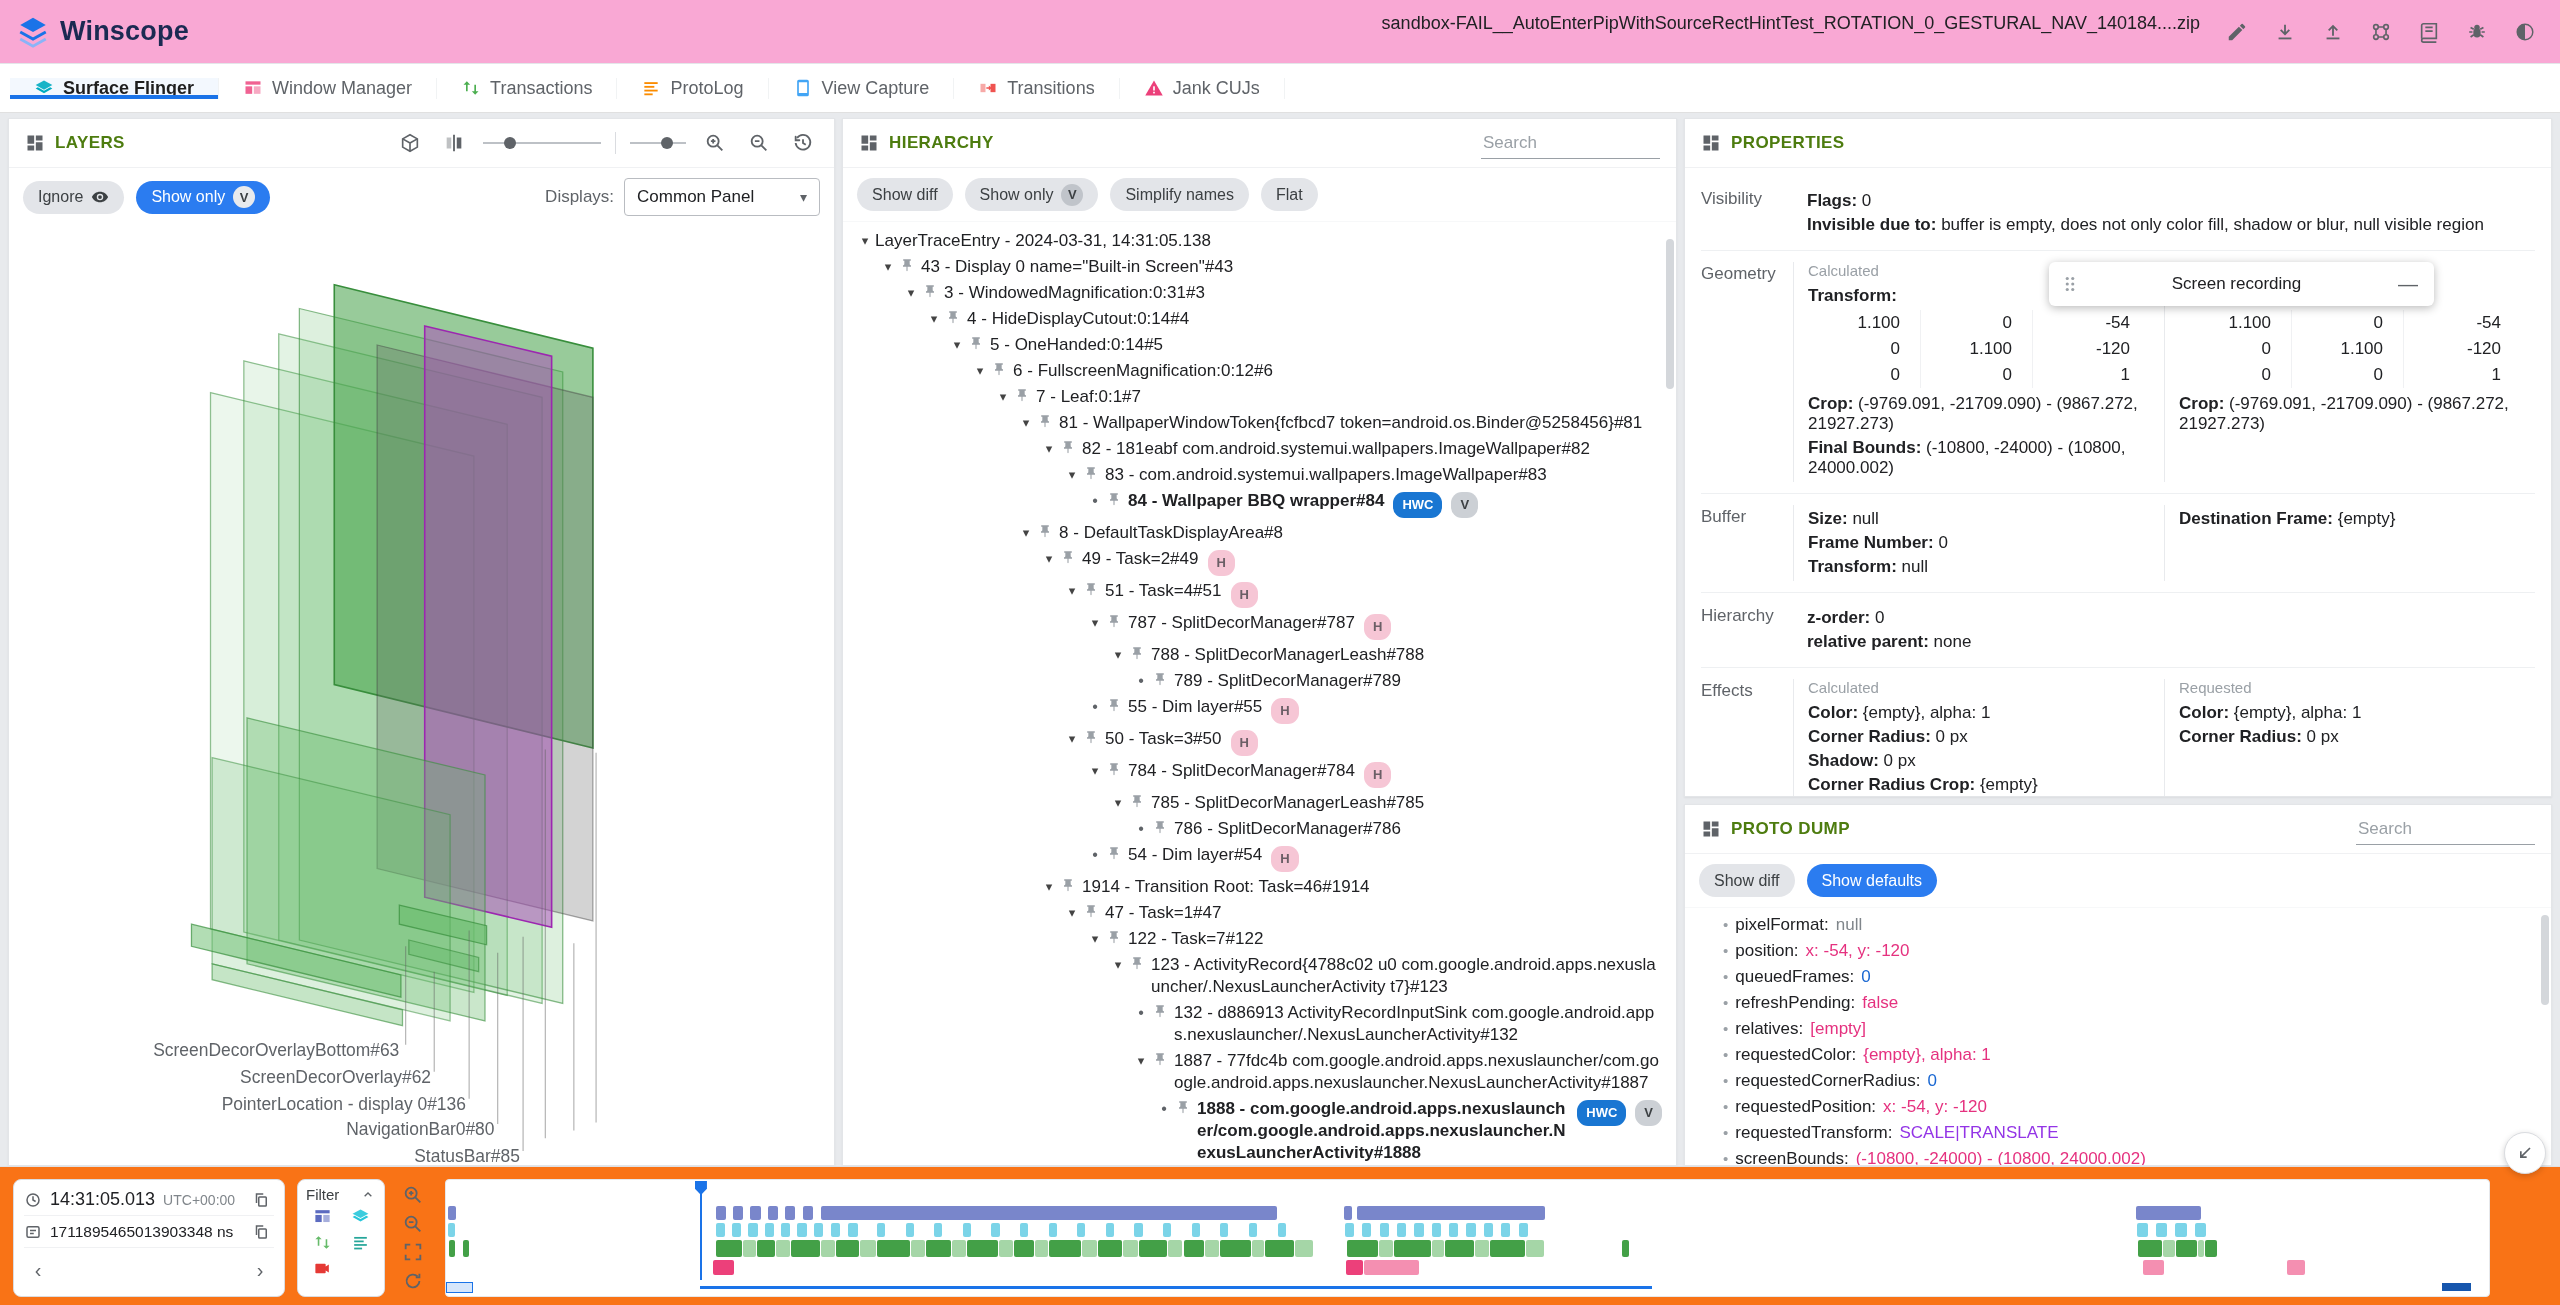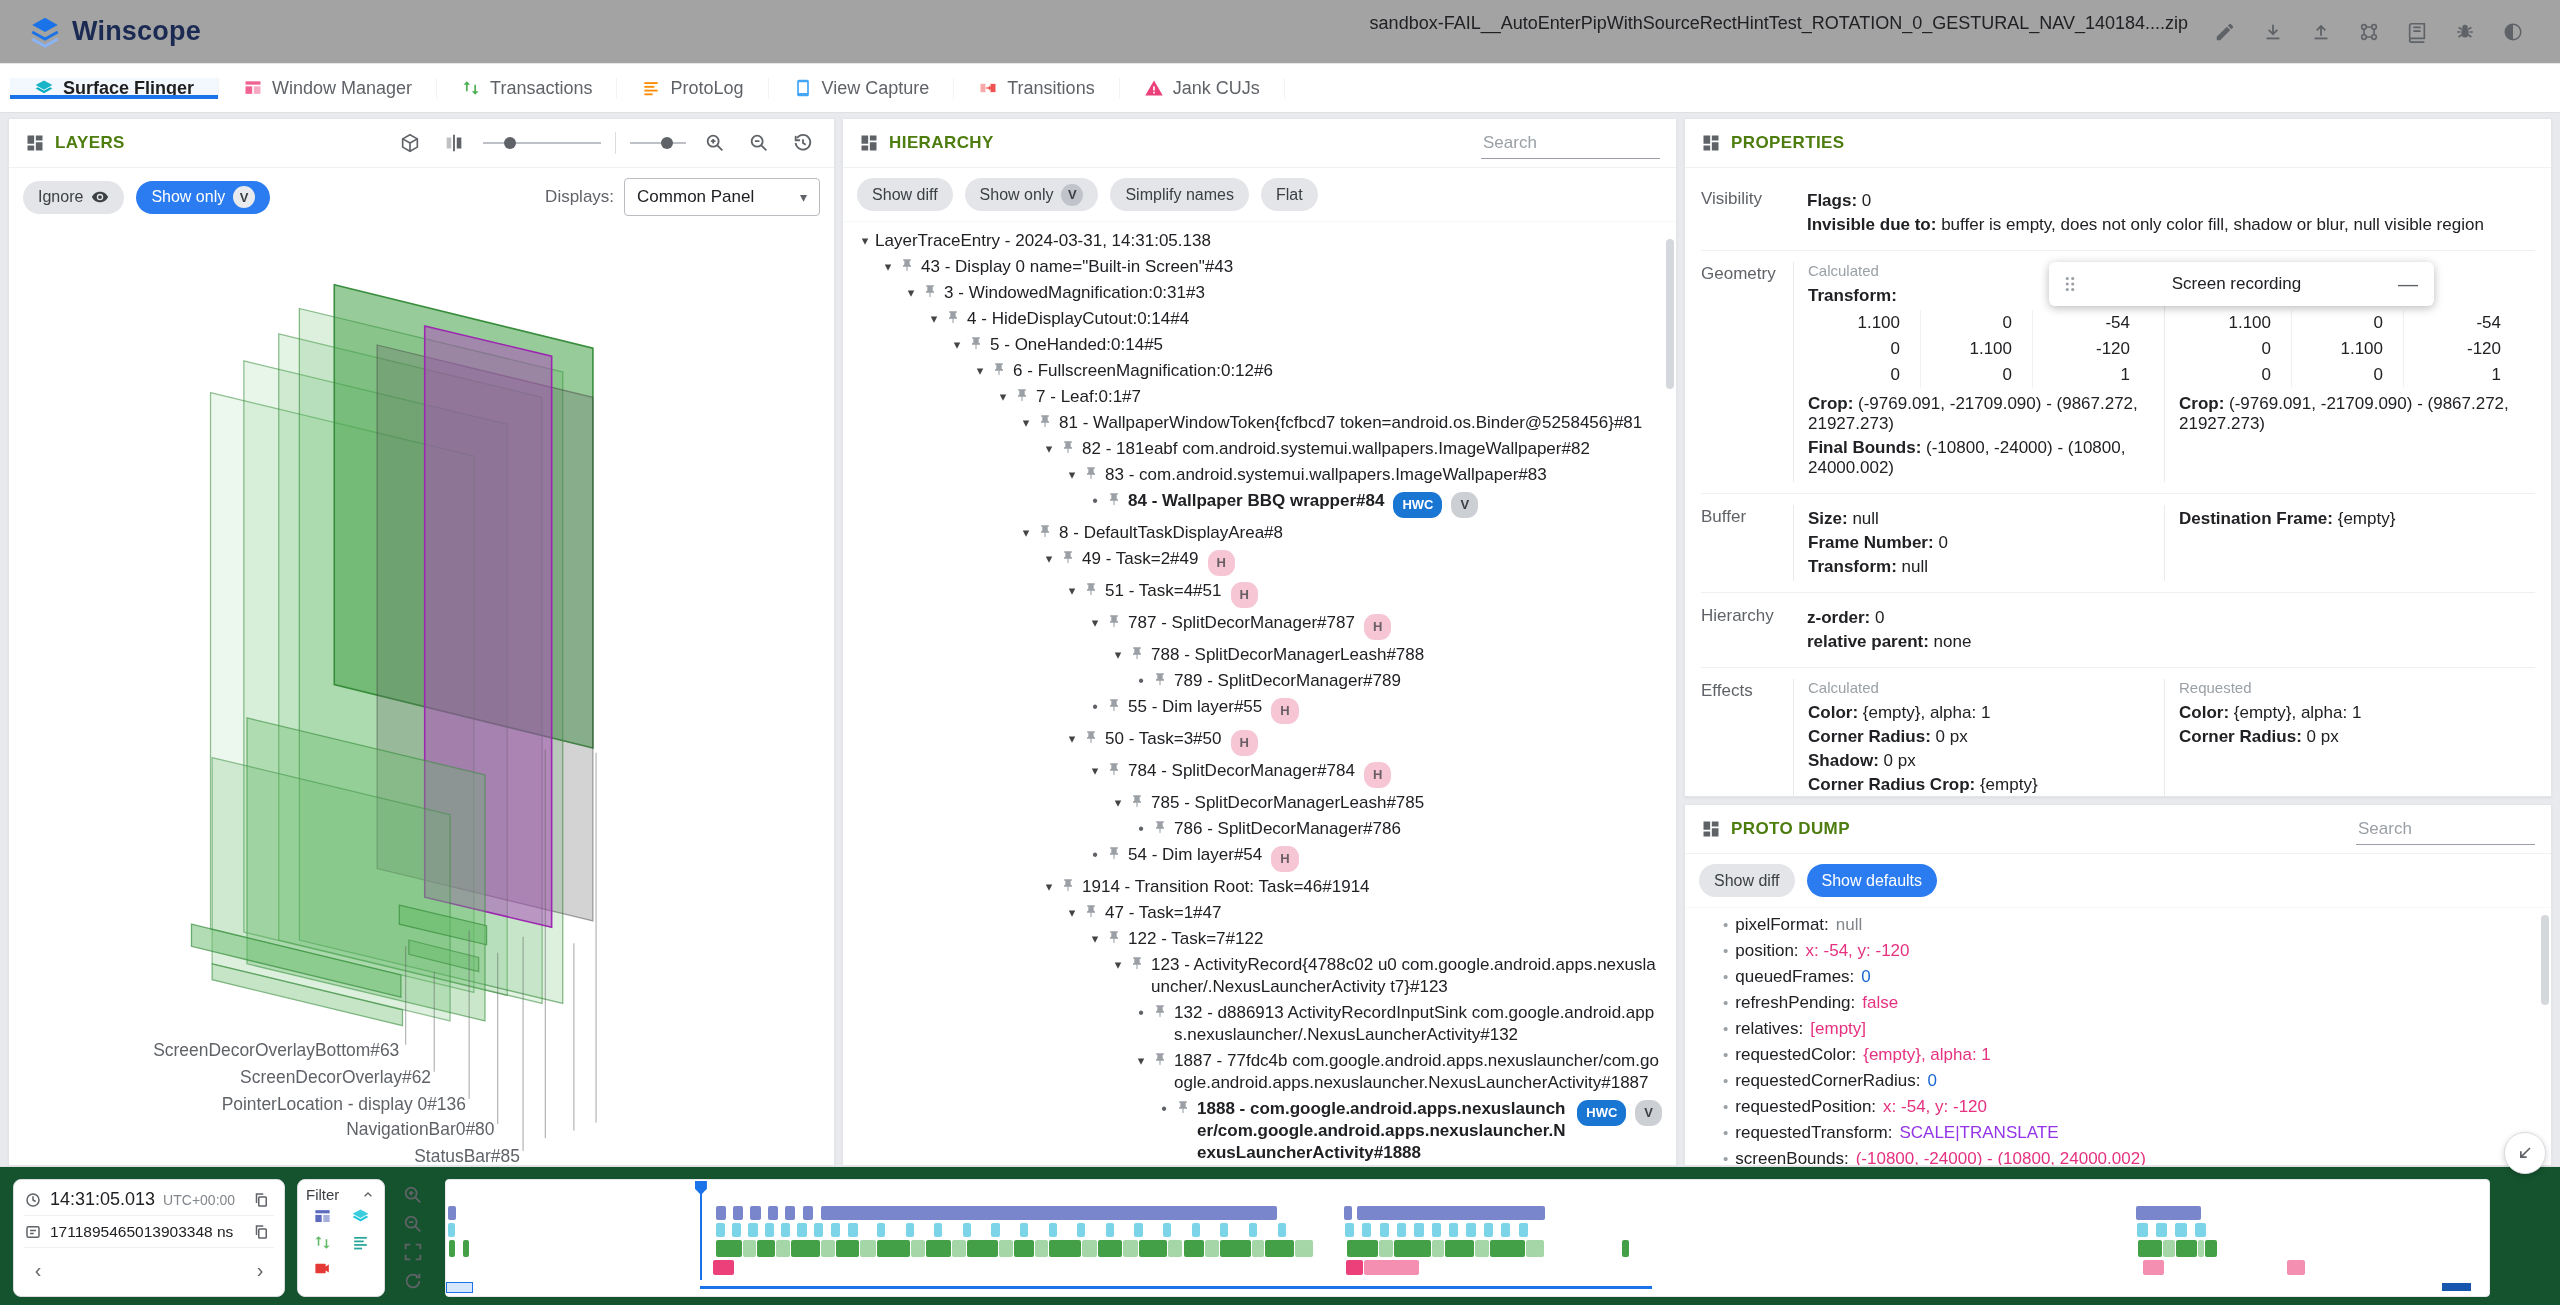--- a/index.html
+++ b/index.html
@@ -1,19 +1,19 @@
 <!DOCTYPE html>
 <html><head>
 <meta charset="utf-8">
 <style>
   html,body{margin:0;padding:0;}
   body{width:2560px;height:1305px;position:relative;overflow:hidden;background:#e8eaed;
        font-family:"Liberation Sans",sans-serif;color:#202124;-webkit-font-smoothing:antialiased;user-select:none;}
   
-  .topbar{height:64px;background:#a3a3a3;border-bottom:1px solid #e4e6e9;display:flex;align-items:center;padding:0 28px;box-sizing:border-box;}
+  .topbar{height:64px;background:#f9a8d4;border-bottom:1px solid #e4e6e9;display:flex;align-items:center;padding:0 16px;box-sizing:border-box;}
   .logo-mark{width:34px;height:34px;display:inline-flex;margin-right:10px;}
   .logo-text{font-size:27px;font-weight:700;color:#1b2a52;letter-spacing:.2px;}
   .topbar-right{margin-left:auto;display:flex;align-items:flex-start;gap:18px;}
   .file-name{font-size:18px;color:#202124;max-width:1100px;white-space:nowrap;overflow:hidden;text-overflow:ellipsis;}
   .topbar-actions{display:flex;align-items:center;gap:10px;}
   .icon-btn{width:38px;height:38px;border:none;background:transparent;border-radius:50%;display:inline-flex;align-items:center;justify-content:center;cursor:pointer;padding:0;}
   .icon-btn svg{width:22px;height:22px;}
   .glyph-btn{font-size:22px;color:#5f6368;}
   
   .tabbar{height:49px;background:#fff;border-bottom:1px solid #e0e0e0;display:flex;align-items:center;padding-left:10px;box-sizing:border-box;}
@@ -101,21 +101,21 @@
              box-shadow:0 2px 10px rgba(0,0,0,.28);display:flex;align-items:center;padding:0 10px;box-sizing:border-box;z-index:60;}
   .screenrec .drag{width:22px;height:22px;display:inline-flex;cursor:grab;}
   .screenrec .drag svg{width:22px;height:22px;}
   .sr-title{flex:1;text-align:center;font-size:17px;color:#202124;}
   .sr-min{border:none;background:transparent;font-size:20px;color:#5f6368;cursor:pointer;padding:0 6px;}
   
   .fab{position:absolute;right:14px;bottom:131px;width:42px;height:42px;border-radius:50%;background:#fff;border:1px solid #dadce0;
        box-shadow:0 2px 6px rgba(0,0,0,.18);display:flex;align-items:center;justify-content:center;cursor:pointer;z-index:70;}
   .fab svg{width:20px;height:20px;}
   
-  .bottombar{position:absolute;left:0;right:0;bottom:0;height:139px;background:#14532d;border-top:1px solid #dfe1e5;
+  .bottombar{position:absolute;left:0;right:0;bottom:0;height:139px;background:#f97316;border-top:1px solid #dfe1e5;
              display:flex;gap:12px;padding:12px 6px 8px 13px;box-sizing:border-box;}
   .time-card{width:272px;min-width:272px;background:#fff;border:1px solid #dadce0;border-radius:8px;padding:4px 10px;box-sizing:border-box;display:flex;flex-direction:column;}
   .tc-row{display:flex;align-items:center;gap:8px;height:31px;border-bottom:1px solid #f0f1f3;}
   .tc-row svg{width:18px;height:18px;}
   .tc-time{font-size:18px;}
   .tc-tz{font-size:14px;color:#80868b;}
   .tc-ns{font-size:15.5px;}
   .tc-copy{margin-left:auto;width:26px;height:26px;}
   .tc-nav{display:flex;justify-content:space-between;align-items:center;flex:1;}
   .tc-nav .icon-btn{width:28px;height:28px;font-size:20px;color:#5f6368;}

